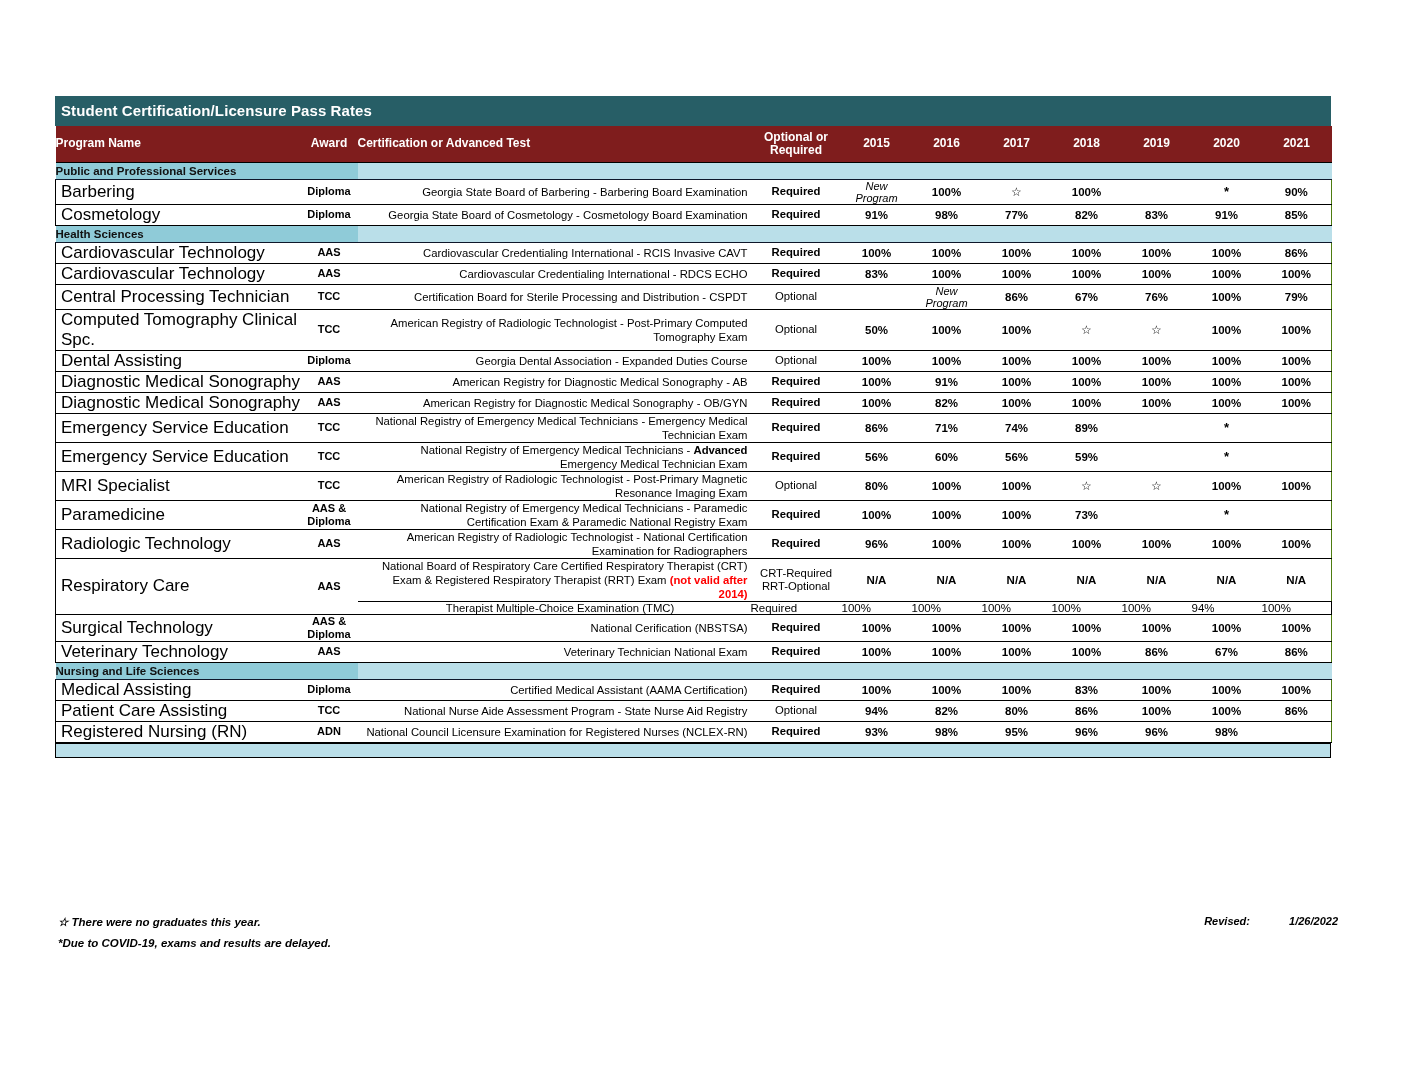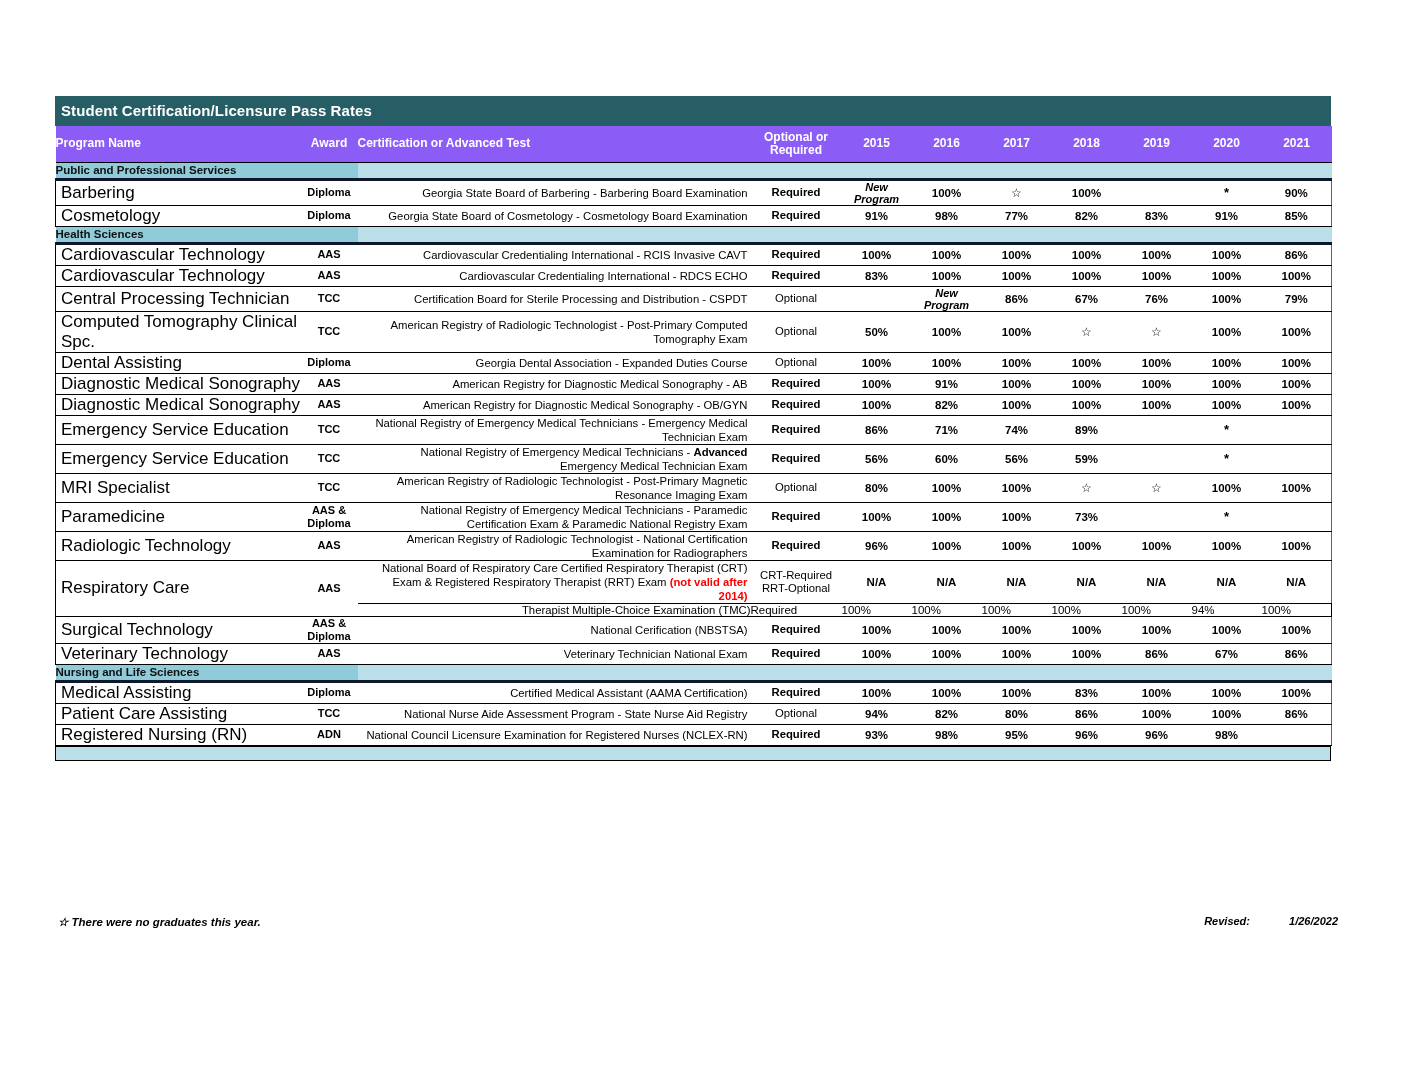--- a/index.html
+++ b/index.html
@@ -52,39 +52,39 @@
 
   
   col.c-prog   { width: 245px; }
   col.c-award  { width:  57px; }
   col.c-test   { width: 393px; }
   col.c-optreq { width:  91px; }
   col.c-yr     { width:  70px; }
 
   
   thead tr.head th {
-    background: #8b5cf6;
+    background: #7f1d1d;
     color: #ffffff;
     font-weight: bold;
     height: 36px;
     font-size: 12px;
     line-height: 13px;
     border: none;
   }
   th.h-prog  { text-align: left;   padding-left: 6px; font-size: 12.5px; }
   th.h-award { text-align: center; font-size: 12.5px; }
   th.h-test  { text-align: left;   padding-left: 6px; font-size: 12.5px; }
   th.h-optreq{ text-align: center; font-size: 10.5px; line-height: 12px; }
   th.h-yr    { text-align: center; font-size: 13px; }
 
   
   tr.section td {
     height: 17px;
     border-top: 1px solid #000;
-    border-bottom: 3px solid #0f172a;
+    border-bottom: 1px solid #0f172a;
   }
   td.sect-label {
     background: #8fcbd8;
     color: #111111;
     font-weight: bold;
     font-size: 11.5px;
     padding-left: 5px;
     text-align: left;
     border-right: 0;
   }
@@ -126,40 +126,40 @@
   tr.data td.optreq.req { font-weight: bold; }
   tr.data td.yr {
     text-align: center;
     font-size: 11.5px;
     font-weight: bold;
   }
   tr.data td.yr.last { border-right: 1px solid #4d7c0f; }
 
   .newprog {
     font-style: italic;
-    font-weight: bold;
+    font-weight: normal;
     font-size: 11px;
     line-height: 12px;
     display: block;
   }
   .star { font-size: 12px; font-weight: normal; }
   .ast  { font-size: 13px; font-weight: bold; }
 
   .red { color: #ff0000; font-weight: bold; }
   .bold { font-weight: bold; }
 
   
   tr.subrow td {
     border: 1px solid #000;
     border-left: none;
     border-right: none;
     background: #fff;
   }
   tr.subrow td.test-sub {
-    text-align: right;
+    text-align: center;
     padding-left: 12px;
     font-size: 11.3px;
   }
   tr.subrow td.yr.last { border-right: 1px solid #000; }
 
   
   .bottom-band {
     background: #badfe9;
     height: 15px;
     border-top: 1px solid #000;
@@ -524,19 +524,20 @@
             <td class="yr last"></td>
           </tr>
         </tbody>
     </table>
 
     <div class="bottom-band"></div>
   </div>
 
   <div class="footer">
     <div class="footnote">☆ There were no graduates this year.</div>
+    <div class="footnote">*Due to COVID-19, exams and results are delayed.</div>
     <div class="revised">
       <span class="rev-label">Revised:</span>
       <span>1/26/2022</span>
     </div>
   </div>
 
 </div>
 
 </body></html>

